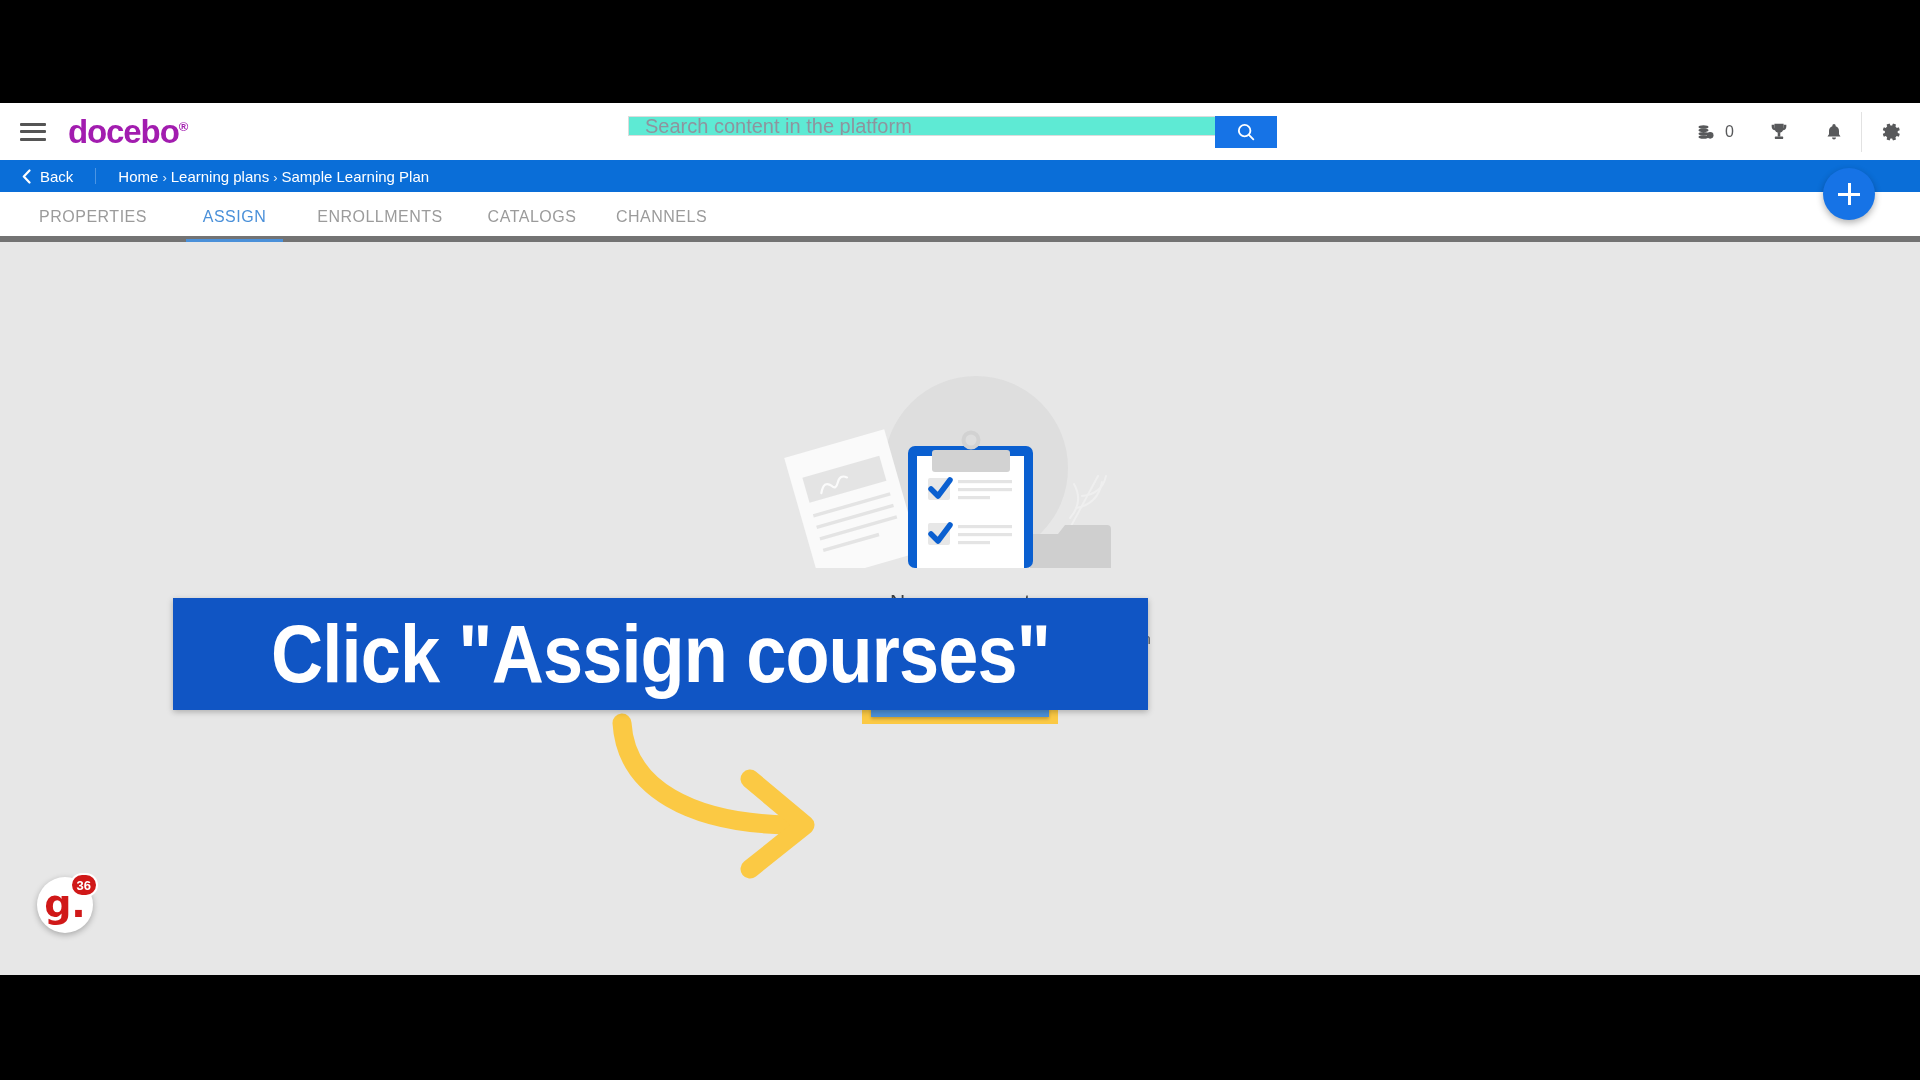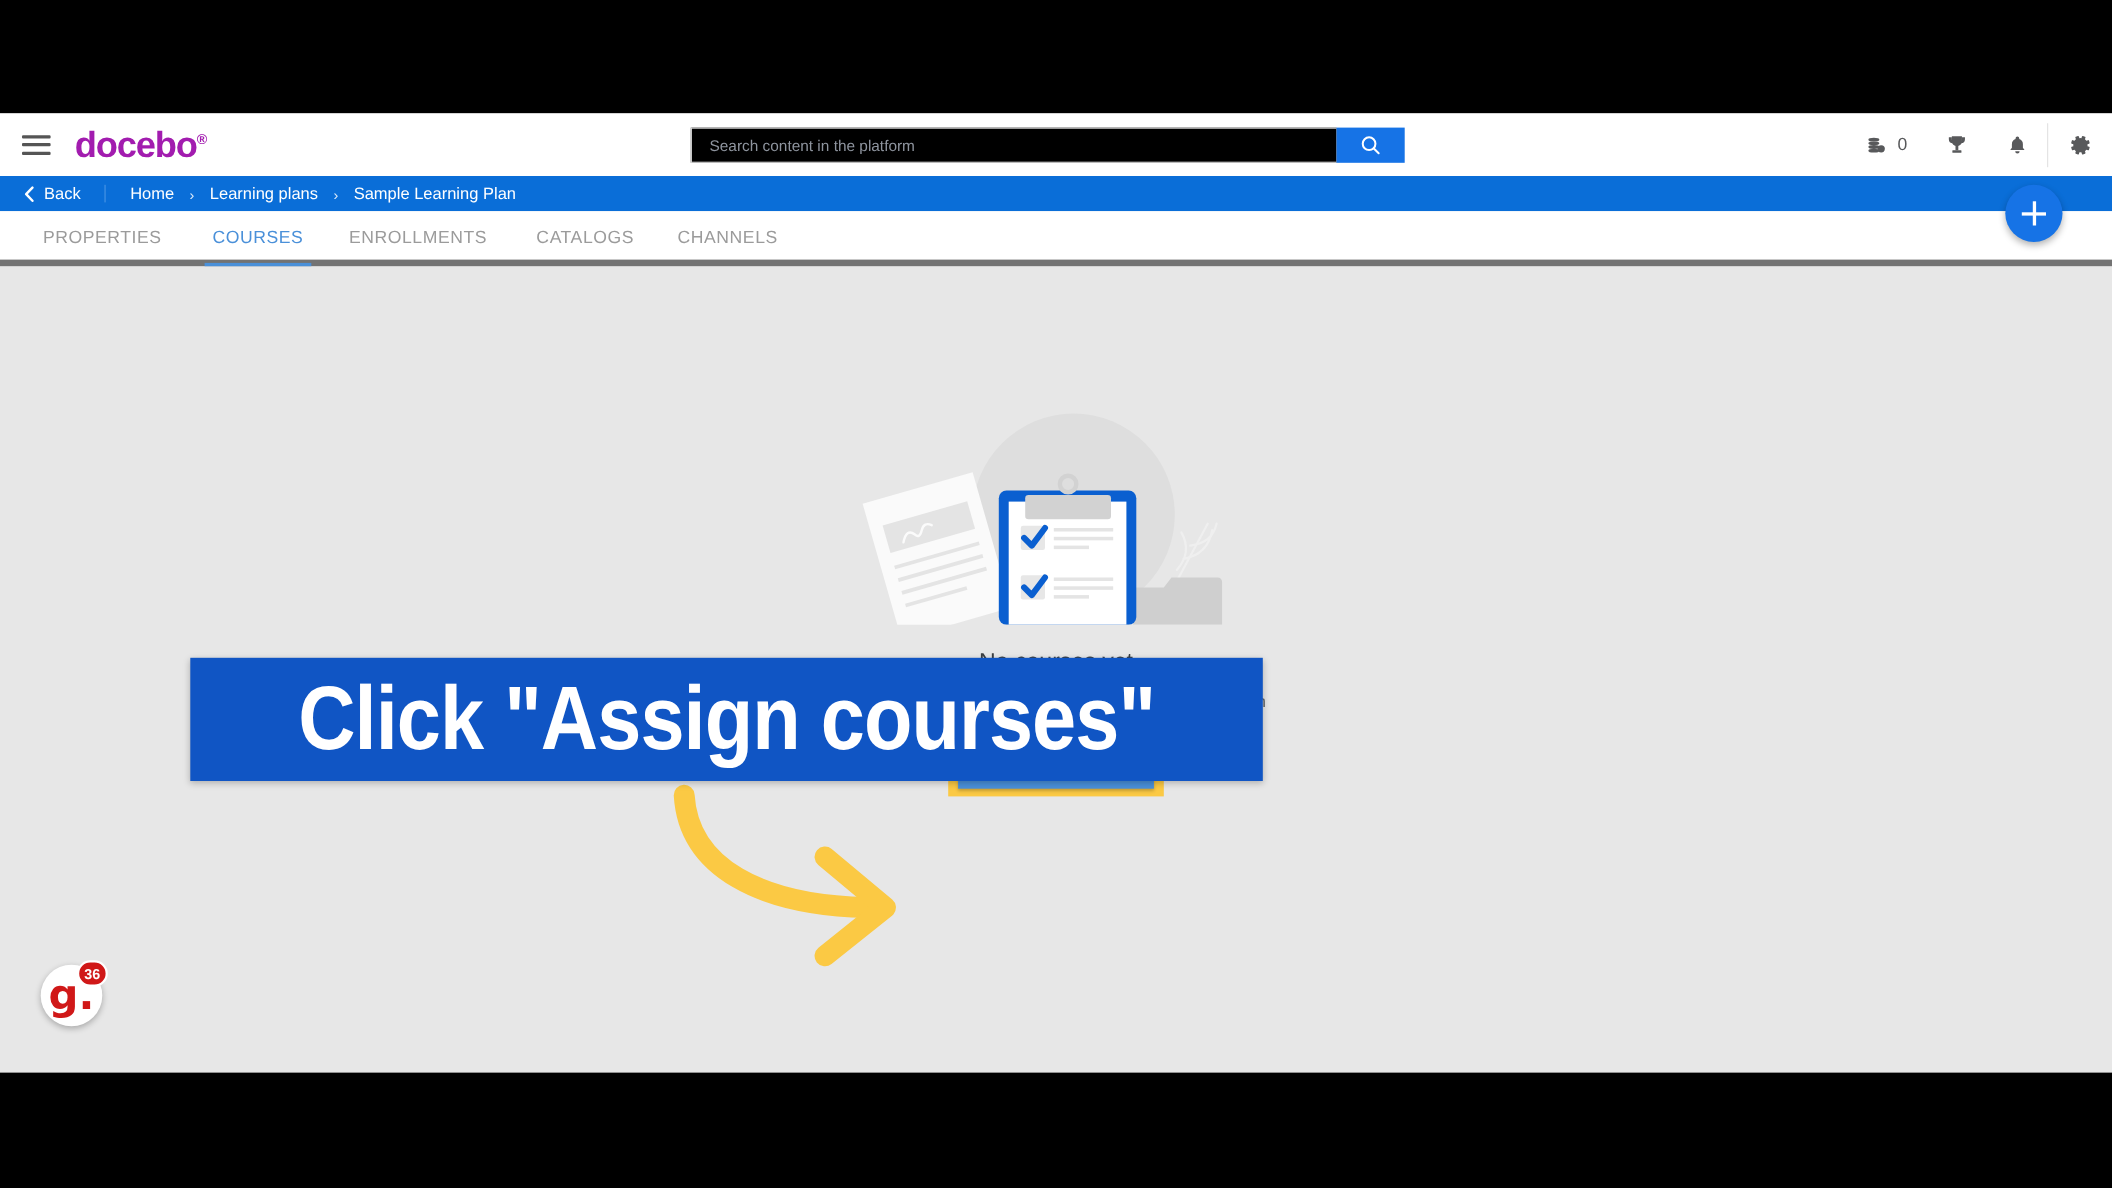--- a/index.html
+++ b/index.html
@@ -38,25 +38,25 @@
     font-size:33px; font-weight:bold; color:#a21caf;
     letter-spacing:-1.1px;
   }
   #brand .reg { font-size:13px; vertical-align:super; }
 
   #searchwrap {
     position:absolute; left:628px; top:13px;
     display:flex; height:32px;
   }
   #search-input {
-    width:587px; height:32px;
+    width:587px; height:20px;
     border:1px solid #dcdcdc; border-right:none;
-    padding:0 16px; font-size:14px; color:#6b7280;
+    padding:0 16px; font-size:20px; color:#6b7280;
     font-family:"Liberation Sans", sans-serif;
-    outline:none; background:#000000;
+    outline:none; background:#5eead4;
   }
   #search-input::placeholder { color:#8e949e; }
   #search-btn {
     width:62px; height:32px; background:#1673e6; border:none;
     display:flex; align-items:center; justify-content:center; cursor:pointer;
   }
 
   #topright {
     position:absolute; right:0; top:0; height:57px;
     display:flex; align-items:center;
@@ -73,21 +73,21 @@
     position:absolute; left:0; top:57px; width:1920px; height:32px;
     background:#0a6ed8;
     display:flex; align-items:center;
     color:#fff; font-size:15px;
   }
   #back-btn {
     display:flex; align-items:center; gap:9px;
     padding-left:22px; padding-right:22px; height:16px; cursor:pointer;
     border-right:1px solid #4b95e4;
   }
-  #crumbs { display:flex; align-items:flex-end; gap:14px; padding-left:22px; }
+  #crumbs { display:flex; align-items:flex-end; gap:4px; padding-left:22px; }
   #crumbs .crumb { cursor:pointer; }
   #crumbs .crumb.current { cursor:default; }
   #crumbs .sep { font-size:13px; opacity:.85; }
 
   
   #tabbar {
     position:absolute; left:0; top:89px; width:1920px; height:50px;
     background:#fff;
     display:flex; align-items:flex-start;
     border-bottom:6px solid #737373;
@@ -270,21 +270,21 @@
       <span class="crumb">Home</span>
       <span class="sep">›</span>
       <span class="crumb">Learning plans</span>
       <span class="sep">›</span>
       <span class="crumb current">Sample Learning Plan</span>
     </div>
   </div>
 
   <div id="tabbar">
     <div class="tab" id="tab-properties">PROPERTIES</div>
-    <div class="tab active" id="tab-courses">COURSES</div>
+    <div class="tab active" id="tab-courses">ASSIGN</div>
     <div class="tab" id="tab-enrollments">ENROLLMENTS</div>
     <div class="tab" id="tab-catalogs">CATALOGS</div>
     <div class="tab" id="tab-channels">CHANNELS</div>
   </div>
 
   <button id="fab">
     <span class="plus-h"></span>
     <span class="plus-v"></span>
   </button>
 

